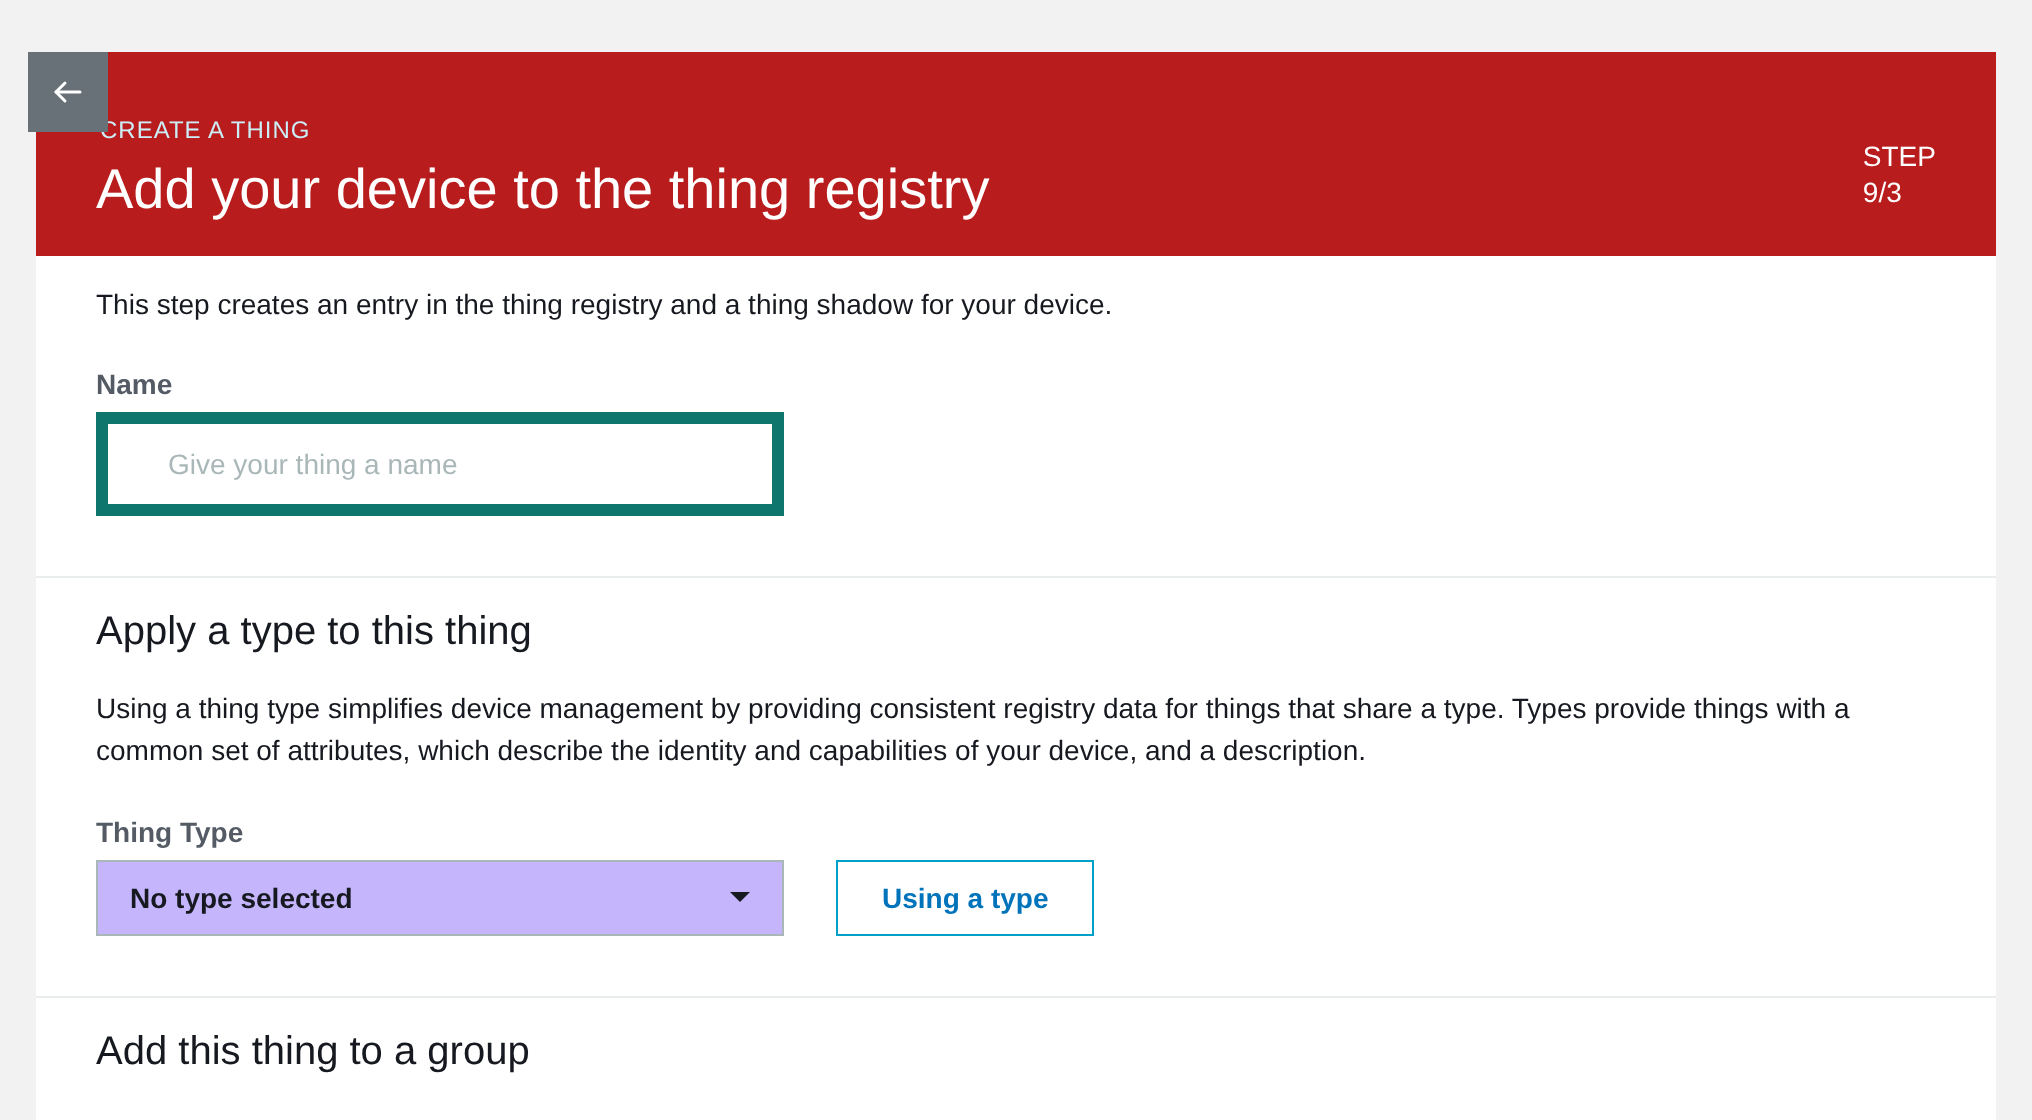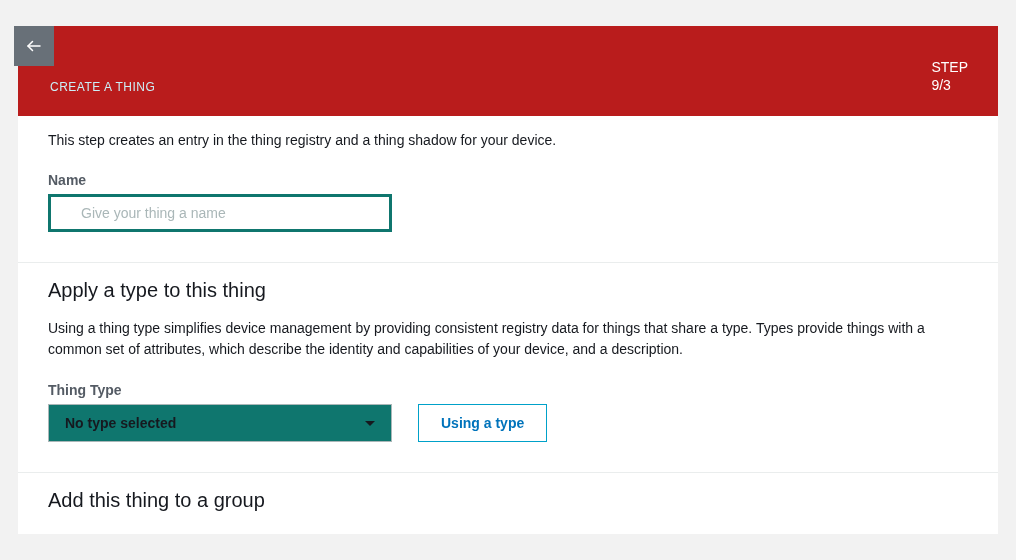--- a/index.html
+++ b/index.html
@@ -70,22 +70,22 @@
     }
     .field-label {
       font-size: 14px;
       font-weight: 700;
       color: #545b64;
       margin-bottom: 6px;
       display: block;
     }
     .text-input {
       width: 344px;
-      height: 38px;
-      border: 3px solid #0f766e;
+      height: 52px;
+      border: 6px solid #0f766e;
       padding: 0 16px;
       font-size: 14px;
       color: #16191f;
       outline: none;
     }
     .text-input::placeholder { color: #aab7b8; text-align: left; padding-left: 0; }
     .text-input.placeholder-indent::placeholder { padding-left: 14px; }
     .section-title {
       font-size: 20px;
       font-weight: 400;
@@ -97,21 +97,21 @@
       color: #16191f;
       line-height: 1.5;
       margin-bottom: 22px;
     }
     .row { display: flex; gap: 26px; align-items: flex-end; }
     .select-wrap { position: relative; }
     .select-btn {
       width: 344px;
       height: 38px;
       border: 1px solid #aab7b8;
-      background: #0f766e;
+      background: #c4b5fd;
       display: flex;
       align-items: center;
       justify-content: space-between;
       padding: 0 16px;
       font-size: 14px;
       font-weight: 700;
       color: #16191f;
       cursor: pointer;
     }
     .outline-btn {
@@ -142,20 +142,21 @@
     <svg width="18" height="18" viewBox="0 0 24 24" fill="none" stroke="currentColor" stroke-width="2" stroke-linecap="round" stroke-linejoin="round">
         <line x1="20" y1="12" x2="4" y2="12"></line>
         <polyline points="10 18 4 12 10 6"></polyline>
       </svg>
   </div>
 
   <div class="page-wrap">
     <div class="banner">
       <div>
         <div class="banner-crumb">CREATE A THING</div>
+        <div class="banner-title">Add your device to the thing registry</div>
       </div>
       <div class="step-box">
         <div>STEP</div>
         <div>9/3</div>
       </div>
     </div>
 
     <div class="content">
       <div class="section">
         <div class="intro">This step creates an entry in the thing registry and a thing shadow for your device.</div>

